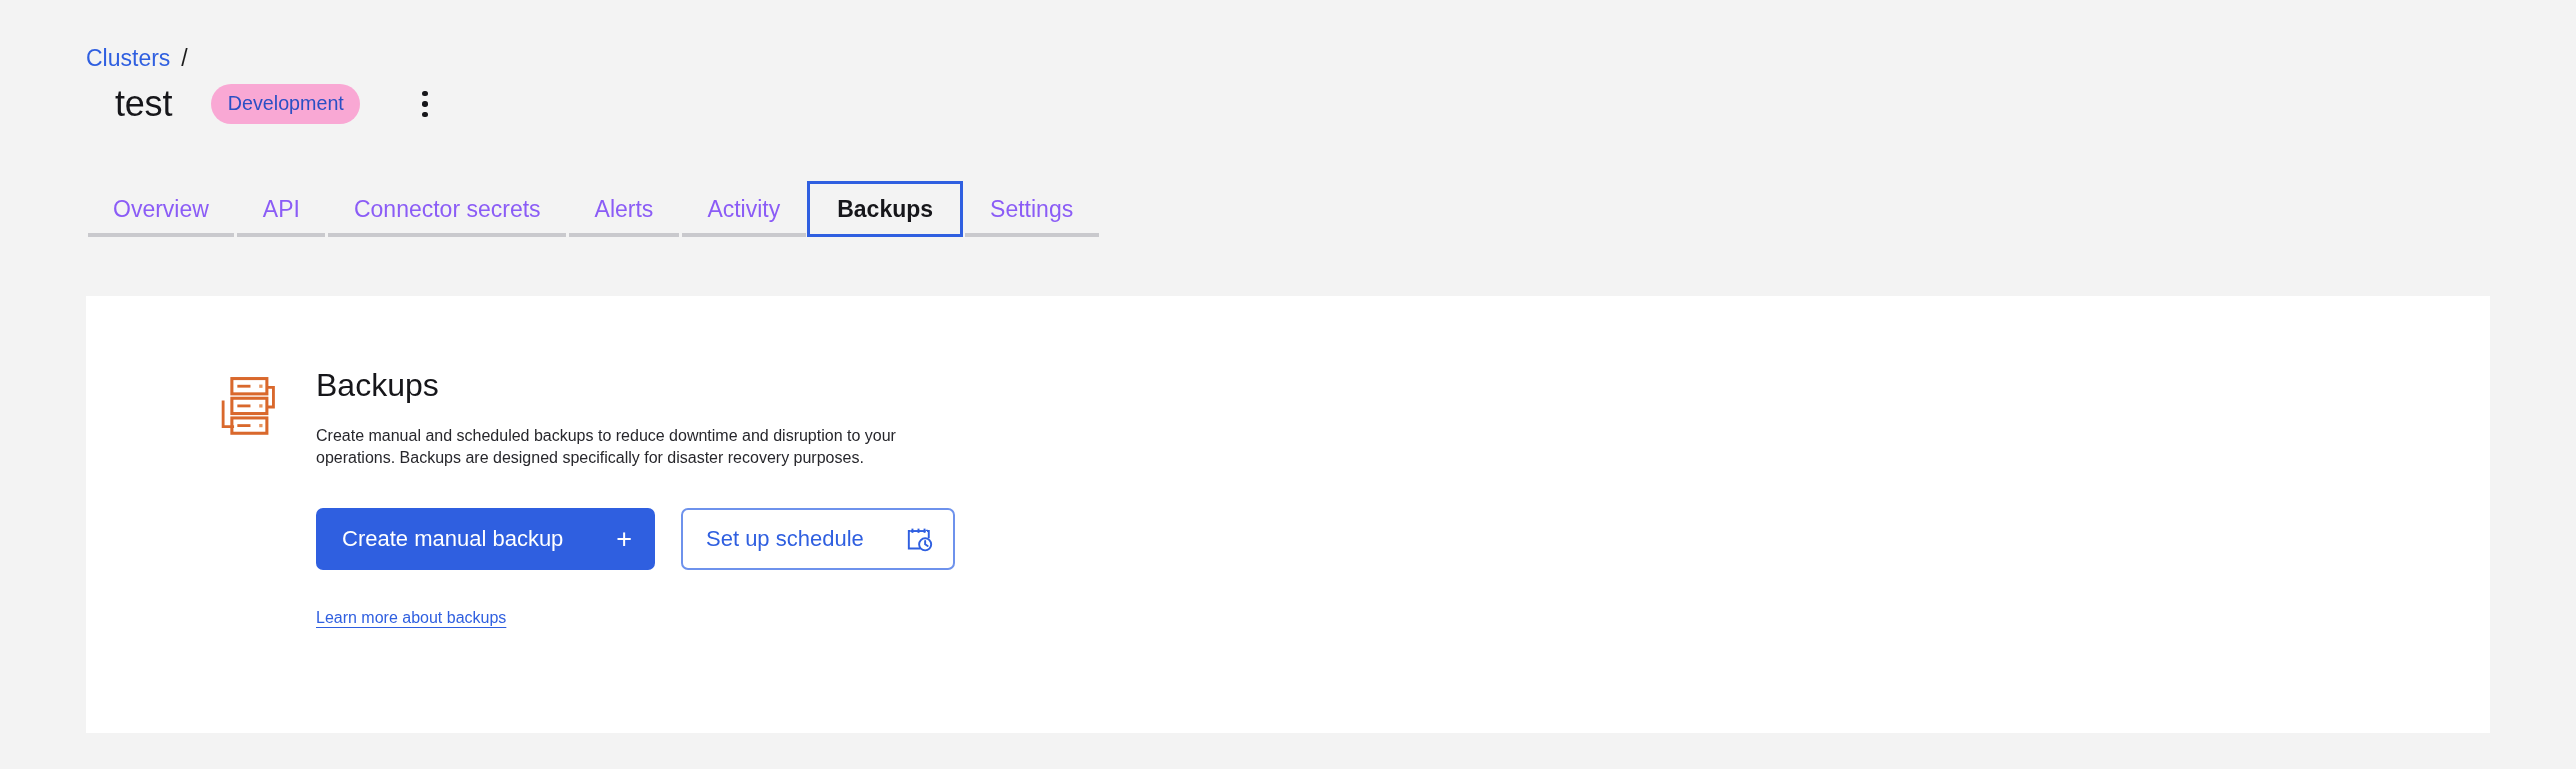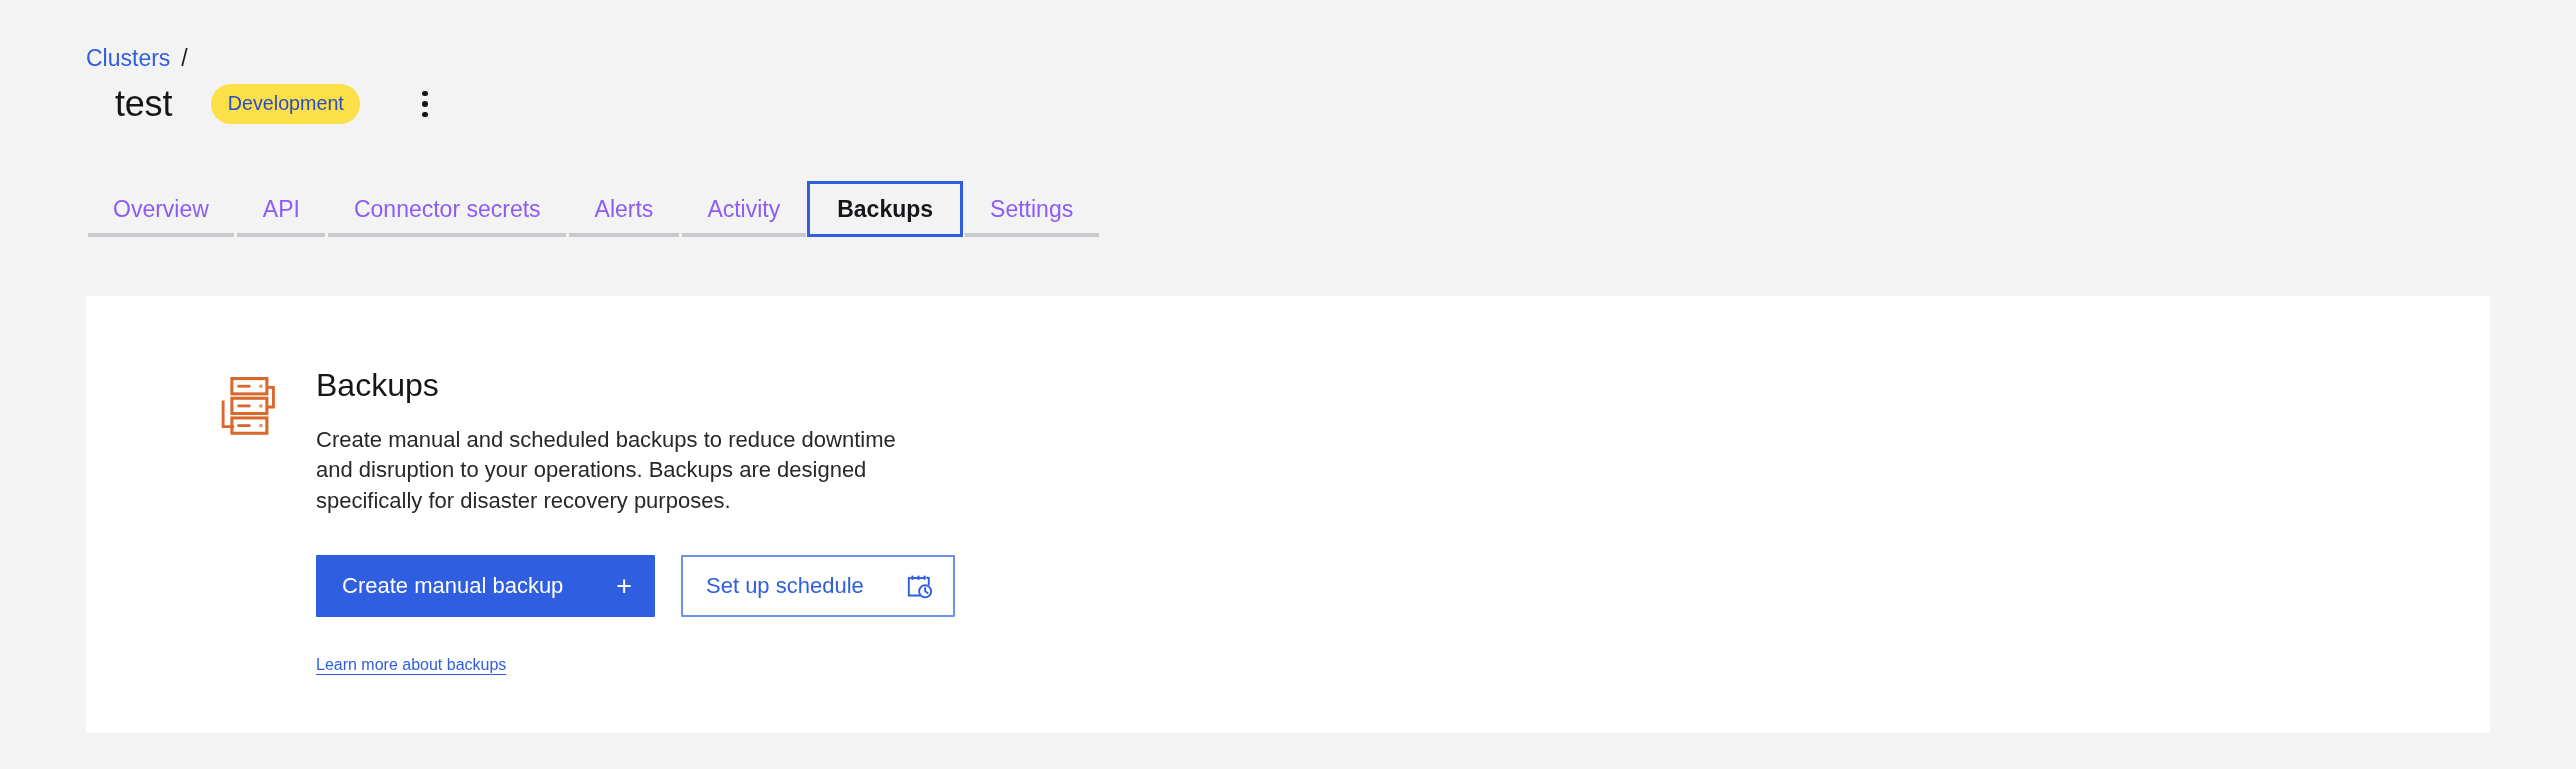--- a/index.html
+++ b/index.html
@@ -54,21 +54,21 @@
   }
   .page-title {
     font-size: 36px;
     font-weight: 400;
     color: #16161a;
     line-height: 1;
     letter-spacing: -0.2px;
   }
   .env-badge {
     margin-left: 23px;
-    background: #fde047;
+    background: #f9a8d4;
     color: #2a4fc4;
     font-size: 19.7px;
     line-height: 1;
     padding: 9.8px 16.6px 10.6px 16.6px;
     border-radius: 755px;
     white-space: nowrap;
     font-weight: 400;
     text-align: center;
   }
   .kebab-btn {
@@ -162,21 +162,21 @@
 
   .card-heading {
     font-size: 32px;
     font-weight: 400;
     color: #16161a;
     line-height: 1;
     margin-bottom: 24px;
   }
 
   .card-desc {
-    font-size: 22px;
+    font-size: 16px;
     line-height: 1.38;
     color: #27272c;
     max-width: 597px;
     margin-bottom: 39px;
   }
 
   
   .actions {
     display: flex;
     align-items: center;
@@ -185,21 +185,21 @@
   }
 
   .btn {
     display: flex;
     align-items: center;
     justify-content: space-between;
     height: 62px;
     font-size: 22px;
     font-family: inherit;
     cursor: pointer;
-    border-radius: 1px;
+    border-radius: 7px;
   }
 
   .btn-primary {
     background: #2f5fe0;
     color: #ffffff;
     border: none;
     width: 339px;
     padding: 0 23px 0 26px;
   }
   .btn-primary .btn-icon {

